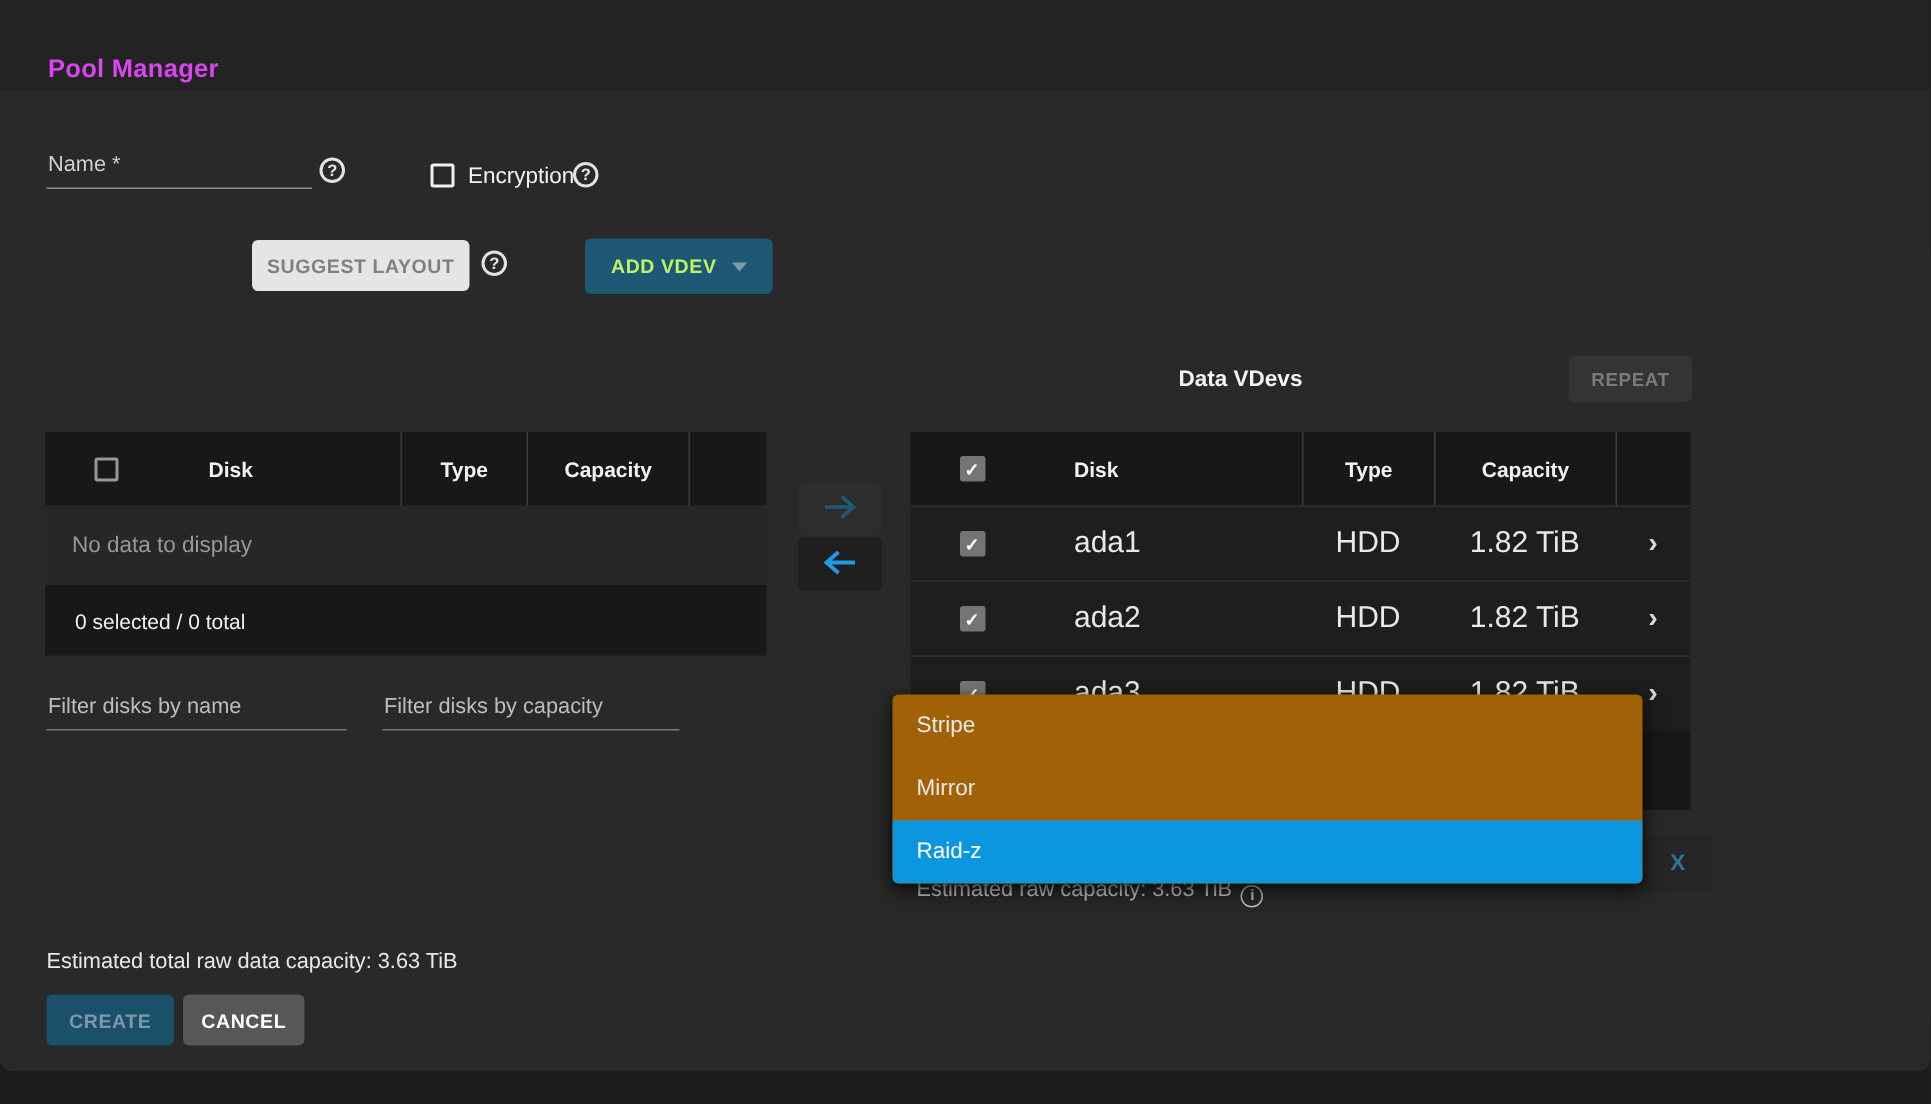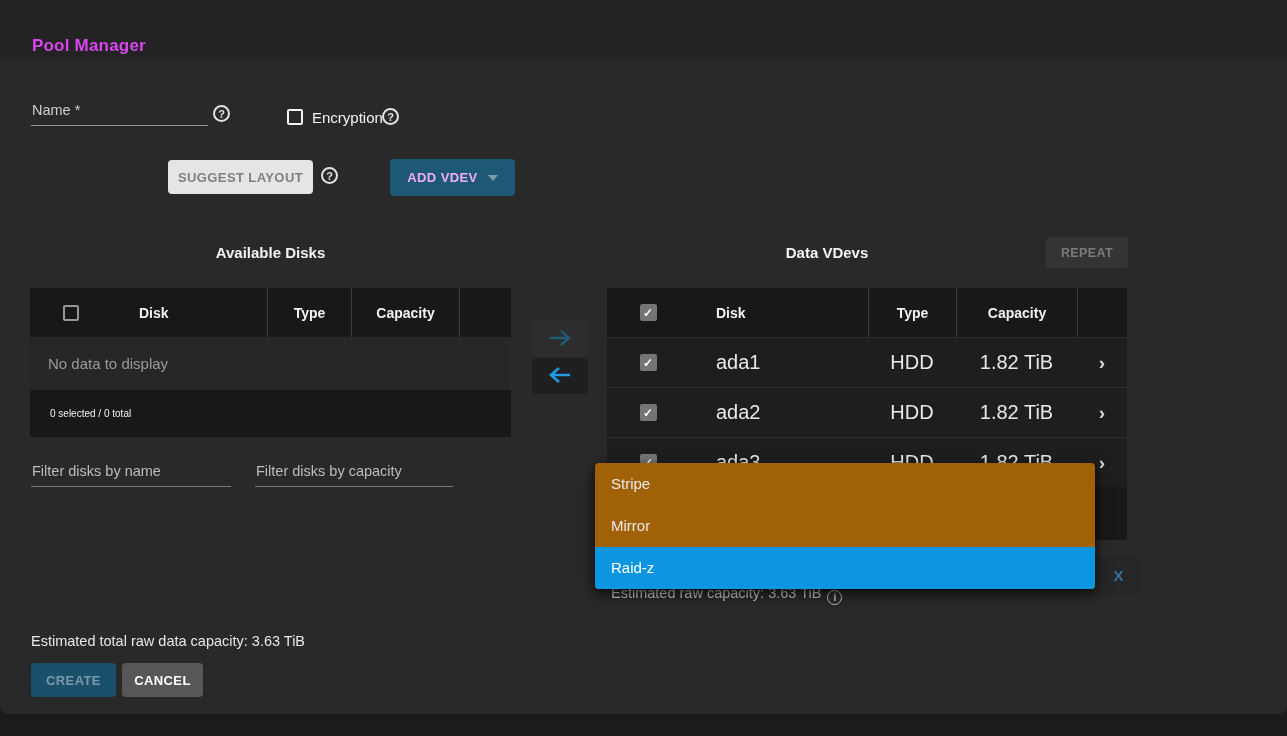--- a/index.html
+++ b/index.html
@@ -43,21 +43,21 @@
   .enc-box { position:absolute; left:287px; top:109px; width:16px; height:16px;
              border:2px solid #f2f2f2; border-radius:2px; background:transparent; }
   .enc-label { position:absolute; left:312px; top:109px; font-size:15px; color:#f2f2f2; }
 
   
   .btn { position:absolute; display:flex; align-items:center; justify-content:center;
          border:none; border-radius:4px; font-family:"Liberation Sans", sans-serif;
          font-weight:bold; font-size:13px; letter-spacing:.4px; cursor:pointer; }
   .btn-reset   { left:32px;  top:160px; width:128px; height:34px; background:#4b4b4b; color:#f5f5f5; }
   .btn-suggest { left:168px; top:160px; width:145px; height:34px; background:#e5e5e5; color:#808080; }
-  .btn-addvdev { left:390px; top:159px; width:125px; height:37px; background:#1d5975; color:#f0abfc; gap:10px; }
+  .btn-addvdev { left:390px; top:159px; width:125px; height:37px; background:#1d5975; color:#bef264; gap:10px; }
   .caret { width:0; height:0; border-left:5px solid transparent; border-right:5px solid transparent;
            border-top:6px solid #7f9aa8; }
   .btn-repeat  { left:1046px; top:237px; width:82px; height:31px; background:#343434; color:#7b7b7b; font-size:12.5px; }
   .btn-create  { left:31px;  top:663px; width:85px;  height:34px; background:#1b506a; color:#7b99aa; }
   .btn-cancel  { left:122px; top:663px; width:81px;  height:34px; background:#575757; color:#ffffff; }
 
   
   .sec-title { position:absolute; top:244px; font-size:15px; font-weight:bold; color:#f2f2f2; text-align:center; }
   .title-avail { left:30px; width:481px; }
   .title-vdev  { left:607px; width:440px; }
@@ -74,21 +74,21 @@
   .tbl-left .c1 { width:82px; }  .tbl-left .c2 { width:155px; } .tbl-left .c3 { width:84px; }
   .tbl-left .c4 { width:108px; } .tbl-left .c5 { width:52px; }
   .tbl-vdev .c1 { width:82px; }  .tbl-vdev .c2 { width:179px; } .tbl-vdev .c3 { width:88px; }
   .tbl-vdev .c4 { width:121px; } .tbl-vdev .c5 { width:50px; }
   .trow { display:flex; height:50px; background:#1e1e1e; color:#e8e8e8; font-size:20px;
           border-top:1px solid #2e2e2e; }
   .trow:first-of-type { border-top:none; }
   .nodata { display:flex; align-items:center; height:53px; background:#272727;
             color:#999999; font-size:15px; padding-left:18px; }
   .tfoot { display:flex; align-items:center; height:47px; background:#181818;
-           color:#f0f0f0; font-size:10px; padding-left:20px; }
+           color:#f0f0f0; font-size:14px; padding-left:20px; }
   .tfoot-vdev { height:53px; }
 
   
   .cb { width:16px; height:16px; border:2px solid #979797; border-radius:2px; background:transparent; }
   .cb-checked { display:flex; align-items:center; justify-content:center;
                 width:17px; height:17px; border:none; border-radius:2px; background:#757575; }
   .cb-checked::after { content:"✓"; color:#ffffff; font-size:12px; font-weight:bold; }
 
   .chevron { color:#d8d8d8; font-size:19px; font-weight:bold; line-height:1; }
   .chevron::after { content:"›"; }
@@ -135,21 +135,20 @@
     <span class="enc-label">Encryption</span>
     <span class="qicon q-enc"></span>
 
     <button class="btn btn-suggest">SUGGEST LAYOUT</button>
     <span class="qicon q-layout"></span>
     <button class="btn btn-addvdev">
       <span>ADD VDEV</span>
       <span class="caret"></span>
     </button>
 
-    <div class="sec-title title-avail">Available Disks</div>
     <div class="sec-title title-vdev">Data VDevs</div>
     <button class="btn btn-repeat">REPEAT</button>
 
     <div class="tbl tbl-left">
       <div class="thead">
         <div class="cell c1">
             <span class="cb"></span>
           </div>
         <div class="cell c2 cell-disk">Disk</div>
         <div class="cell c3 hdiv">Type</div>

